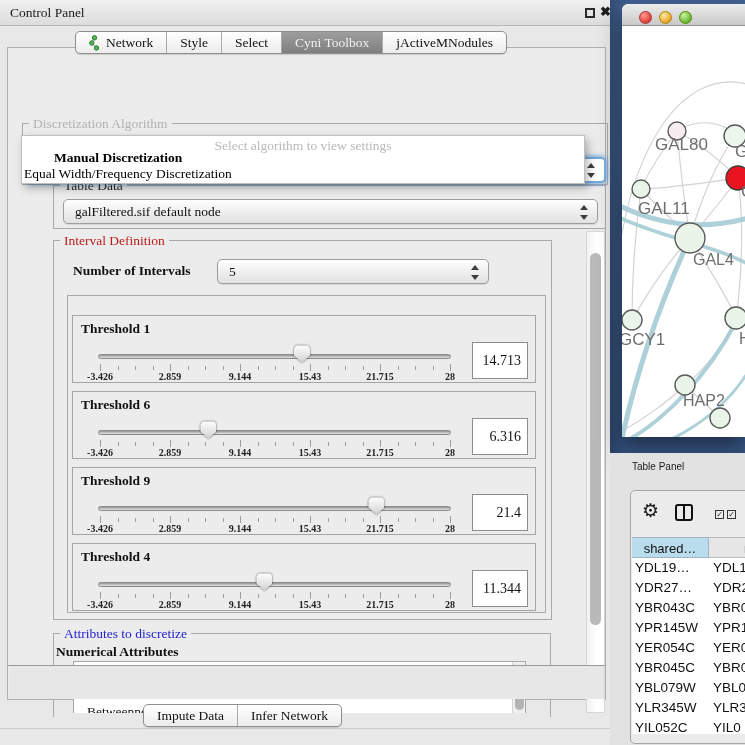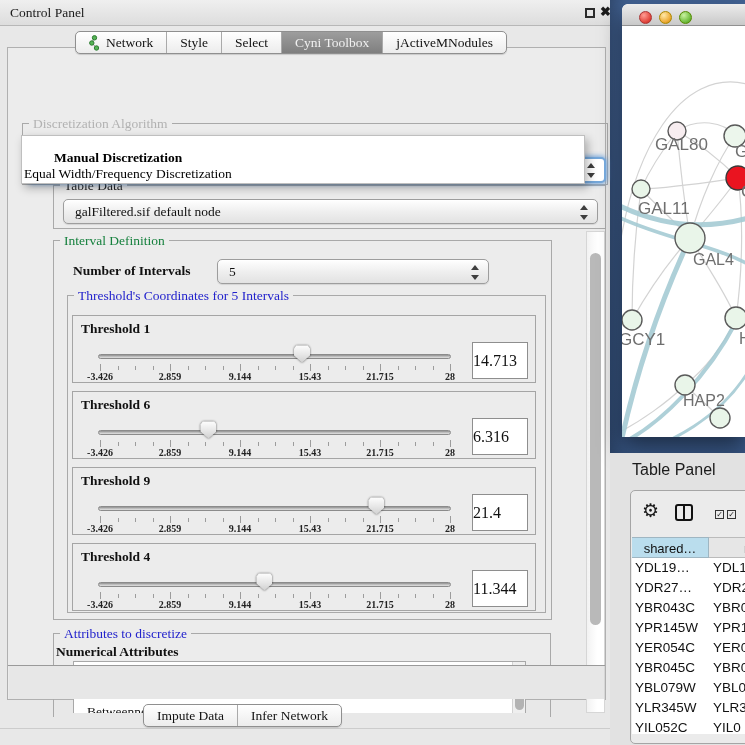--- a/index.html
+++ b/index.html
@@ -20,21 +20,21 @@
   .seg svg { margin-right:6px; }
   #top-tabs { left:75px; top:31px; }
   #bottom-tabs { left:143px; top:704px; }
 
   #cp-content { left:7px; top:47px; width:599px; height:653px; background:#ececec; border:1px solid #b0b0b0; }
 
   .group { position:absolute; border:1px solid #a9a9a9; }
   .gtitle { position:absolute; top:-8px; left:6px; background:#ececec; padding:0 4px; font-size:13.5px; white-space:nowrap; }
   .t-gray { color:#b2b2b2; }
   .t-black { color:#1d1d1d; }
-  .t-green { color:#15803d; }
+  .t-green { color:#b91c1c; }
   .t-blue { color:#2222cc; }
 
   .combo { position:absolute; background:linear-gradient(180deg,#ffffff,#efefef 50%,#e2e2e2); border:1px solid #9d9d9d; border-radius:5px; font-size:13.5px; color:#111; box-shadow:inset 0 1px 0 #fff, 0 1px 1px rgba(0,0,0,.1);}
   .combo .cval { position:absolute; left:11px; top:50%; transform:translateY(-50%); white-space:nowrap;}
   .spin { position:absolute; right:8px; top:50%; width:9px; height:15px; margin-top:-7px; }
   .spin:before, .spin:after { content:""; position:absolute; left:0; border-left:4.5px solid transparent; border-right:4.5px solid transparent; }
   .spin:before { top:0; border-bottom:5px solid #3e3e3e; }
   .spin:after { bottom:0; border-top:5px solid #3e3e3e; }
 
   #grp-algorithm { left:14px; top:75px; width:586px; height:62px; }
@@ -53,21 +53,21 @@
   #noi-combo { left:163px; top:18px; width:272px; height:25px; }
   #grp-thresholds { left:13px; top:54px; width:479px; height:318px; }
 
   .tpanel { position:relative; width:464px; height:68px; border:1px solid #a5a5a5; margin-bottom:8px; background:#ececec;}
   .tlabel { position:absolute; left:8px; top:5px; font-size:13.5px; font-weight:bold; color:#111; }
   .track { position:absolute; left:25px; top:38px; width:353px; height:5px; border-radius:3px; background:linear-gradient(180deg,#8f8f8f,#c2c2c2 55%,#e2e2e2); border:1px solid #8b8b8b; }
   .thumbwrap { position:absolute; top:29px; width:16px; height:18px; filter:drop-shadow(0 0 1px rgba(0,0,0,.6)); }
   .thumb { width:16px; height:18px; background:linear-gradient(180deg,#fefefe,#e6e6e6 55%,#cfcfcf); clip-path:polygon(0% 20%,14% 3%,86% 3%,100% 20%,100% 58%,50% 97%,0% 58%); }
   .tick { position:absolute; width:1px; background:#9c9c9c; }
   .ticklbl { position:absolute; width:60px; text-align:center; font-size:10px; font-weight:bold; color:#222; top:55px;}
-  .tvalue { position:absolute; left:399px; top:26px; width:56px; height:37px; background:#fff; border:1px solid #8e8e8e; font-size:16px; color:#111; padding-right:6px; line-height:35px; }
+  .tvalue { position:absolute; left:399px; top:26px; width:56px; height:37px; background:#fff; border:1px solid #8e8e8e; font-size:14px; color:#111; text-align:right; padding-right:6px; line-height:35px; }
 
   #grp-attrs { left:45px; top:585px; width:498px; height:84px; border-bottom:none;}
   #attrs-label { left:2px; top:10px; font-size:13.5px; font-weight:bold; color:#111; }
   #attr-list { left:19px; top:27px; width:453px; height:52px; background:#fff; border:1px solid #a8a8a8; border-bottom:none; overflow:hidden; }
   .attr-item { padding-left:13px; font-size:13.5px; color:#111; line-height:20px; white-space:nowrap;}
   #attr-scroll { position:absolute; right:0; top:0; width:13px; height:52px; background:#efefef; border-left:1px solid #d2d2d2;}
   #attr-thumb { position:absolute; left:2px; top:3px; width:9px; height:45px; border-radius:5px; background:#b3b3b3; }
 
   #main-scrolltrack { left:578px; top:183px; width:19px; height:482px; background:linear-gradient(90deg,#f2f2f2,#ffffff 60%); border:1px solid #d6d6d6; }
   #main-scrollthumb { left:3px; top:21px; width:11px; height:372px; border-radius:6px; background:#b9b9b9; position:absolute;}
@@ -81,21 +81,21 @@
   #net-window { left:622px; top:4px; width:123px; height:433px; border-radius:6px 0 0 0; box-shadow:0 10px 22px rgba(0,0,0,.5); background:#fff; overflow:hidden;}
   #net-titlebar { left:0; top:0; width:123px; height:22px; background:linear-gradient(180deg,#ececec,#c9c9c9); border-bottom:1px solid #919191; border-radius:6px 0 0 0;}
   .light { position:absolute; top:7px; width:13px; height:13px; border-radius:50%; }
   #light-red { left:17px; background:radial-gradient(circle at 35% 30%,#ff9d94,#e2463c 65%,#b02c24); border:1px solid #a33;}
   #light-yellow { left:37px; background:radial-gradient(circle at 35% 30%,#ffe9a8,#eda933 65%,#bb7d14); border:1px solid #a80;}
   #light-green { left:57px; background:radial-gradient(circle at 35% 30%,#c9f2a0,#6fbc3c 65%,#4c8f24); border:1px solid #580;}
   #net-canvas { left:0; top:22px; width:123px; height:411px; background:#ffffff; }
 
   
   #table-panel { left:610px; top:453px; width:135px; height:292px; background:#e2e2e2; }
-  #tp-title { left:22px; top:8px; font-size:16px; color:#1b1b1b; }
+  #tp-title { left:22px; top:8px; font-size:10px; color:#1b1b1b; }
   #tp-inner { left:20px; top:37px; width:130px; height:254px; background:#ebebeb; border:1px solid #a5a5a5; border-radius:5px 0 0 5px; overflow:hidden;}
   #gear-icon { position:absolute; left:11px; top:10px; font-size:19px; line-height:19px; color:#1a1a1a; font-family:"DejaVu Sans", sans-serif;}
   #split-icon { position:absolute; left:44px; top:13px; width:18px; height:17px; border:2px solid #111; border-radius:3px; }
   #split-icon:before { content:""; position:absolute; left:6px; top:0; width:2px; height:13px; background:#111; }
   .cbx { position:absolute; top:19px; width:9px; height:9px; border:1.5px solid #333; font-size:8px; line-height:7px; color:#222; text-align:center;}
   #cbx1 { left:84px; } #cbx2 { left:96px; }
   #tp-header { position:absolute; left:1px; top:46px; height:21px; display:flex; }
   .hcell { height:21px; font-size:13px; color:#111; text-align:center; line-height:21px; border-right:1px solid #9fb6c2; overflow:hidden;}
   #hcell-0 { width:77px; background:#badded; border-top:1px solid #9fb6c2; border-bottom:1px solid #9fb6c2;}
   #hcell-1 { width:78px; background:#e6e6e6; border-top:1px solid #bbb; border-bottom:1px solid #bbb; }
@@ -142,41 +142,41 @@
 
   <div class="abs" id="cp-content">
 
     <div class="group" id="grp-algorithm">
       <span class="gtitle t-gray">Discretization Algorithm</span>
     </div>
     <div class="abs combo" id="algo-combo">
         <span class="spin"></span>
       </div>
     <div class="abs" id="algo-popup">
+      <div id="algo-placeholder">Select algorithm to view settings</div>
       <div class="popup-opt opt0">Manual Discretization</div>
       <div class="popup-opt opt1">Equal Width/Frequency Discretization</div>
     </div>
 
     <div class="group" id="grp-tabledata">
       <span class="gtitle t-black">Table Data</span>
       <div class="combo" id="tabledata-combo">
         <span class="cval">galFiltered.sif default node</span>
         <span class="spin"></span>
       </div>
     </div>
 
     <div class="group" id="grp-interval">
       <span class="gtitle t-green">Interval Definition</span>
       <div class="abs" id="noi-label">Number of Intervals</div>
       <div class="combo" id="noi-combo">
         <span class="cval">5</span>
         <span class="spin"></span>
       </div>
       <div class="group" id="grp-thresholds">
-        <span class="gtitle t-blue">Threshold's Coordinates for 5 Intervals</span>
         <div id="thr-stack" style="position:absolute; left:4px; top:19px;">
             <div class="tpanel">
               <div class="tlabel">Threshold 1</div>
               <div class="track"></div>
               <div class="tick" style="left: 27px; top: 48px; height: 7px;"></div>
               <div class="ticklbl" style="left: -3px;">-3.426</div>
               <div class="tick" style="left: 44.5px; top: 50px; height: 4px;"></div>
               <div class="tick" style="left: 62px; top: 50px; height: 4px;"></div>
               <div class="tick" style="left: 79.5px; top: 50px; height: 4px;"></div>
               <div class="tick" style="left: 97px; top: 48px; height: 7px;"></div>

